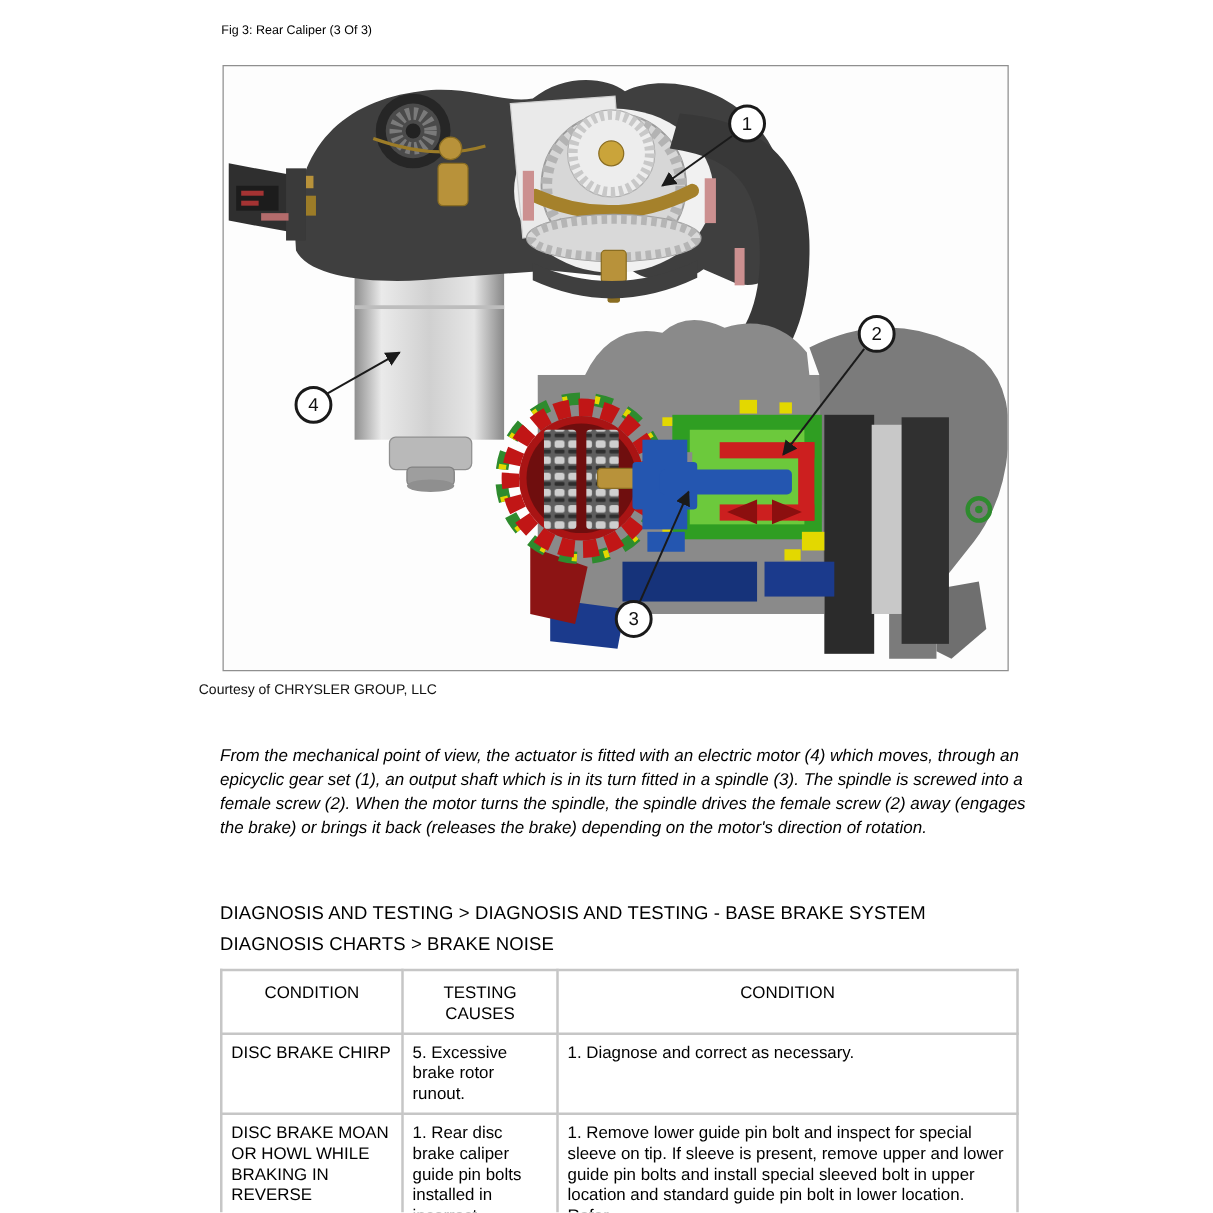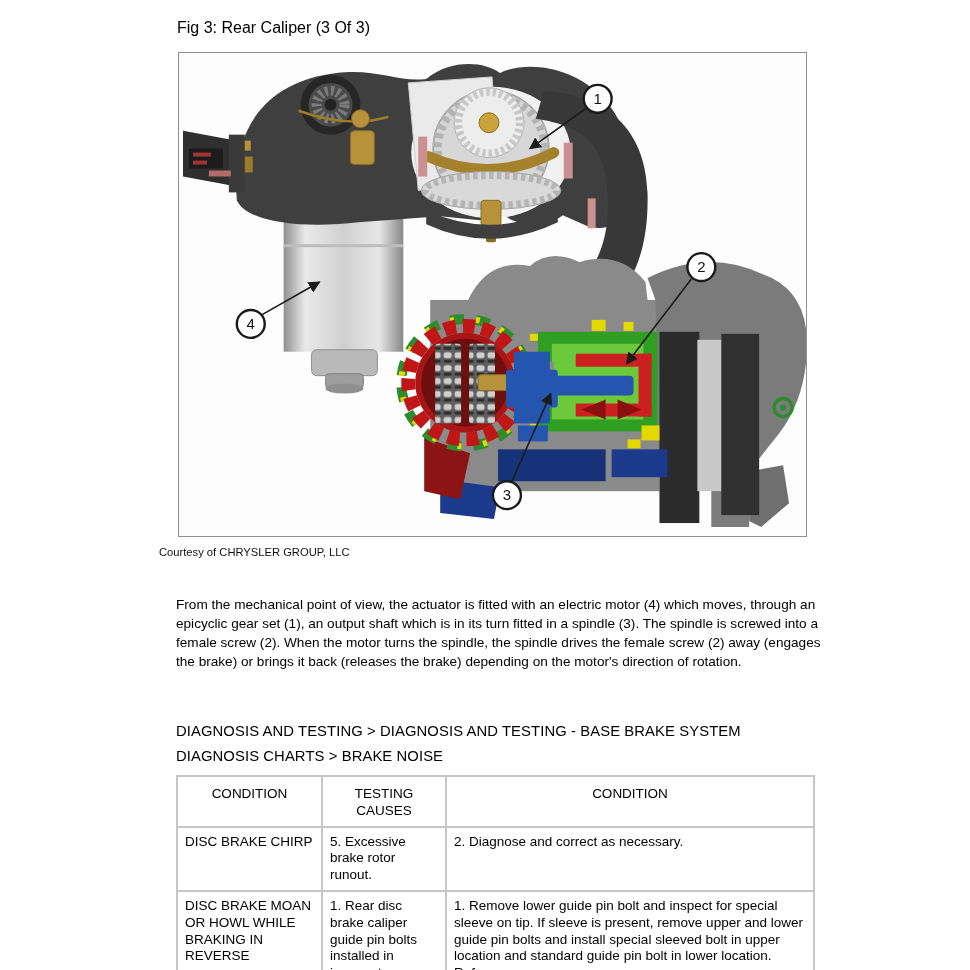--- a/index.html
+++ b/index.html
@@ -1,23 +1,23 @@
 <!DOCTYPE html>
 <html><head>
 <meta charset="utf-8">
 <style>
   html,body{margin:0;padding:0;background:#ffffff;}
   .page{position:relative;width:970px;height:970px;background:#ffffff;overflow:hidden;
         font-family:"Liberation Sans", sans-serif;color:#000;}
-  .fig-caption{position:absolute;left:177px;top:19px;font-size:16px;}
+  .fig-caption{position:absolute;left:177px;top:19px;font-size:10px;}
   .fig-frame{position:absolute;left:178px;top:52px;width:629px;height:485px;
              border:1px solid #8f8f8f;box-sizing:border-box;background:#fdfdfd;}
   .fig-frame svg{display:block;width:100%;height:100%;}
   .credit{position:absolute;left:159px;top:546px;font-size:11.2px;color:#111;}
-  .para{position:absolute;left:176px;top:596px;width:646px;font-size:13.6px;line-height:18.9px;}
+  .para{position:absolute;left:176px;top:596px;width:646px;font-size:13.6px;line-height:18.9px;font-style:italic;}
   .heading{position:absolute;left:176px;top:719px;width:650px;font-size:14.8px;font-weight:normal;
            line-height:25px;letter-spacing:0.1px;}
   table.diag{position:absolute;left:176px;top:775px;width:637px;border-collapse:collapse;
              table-layout:fixed;font-size:13.5px;line-height:16.8px;}
   table.diag th, table.diag td{border:2px solid #c6c6c6;vertical-align:top;text-align:left;
              font-weight:normal;padding:6px 7px;word-wrap:break-word;}
   table.diag th{text-align:center;height:50px;box-sizing:border-box;padding-top:9px;}
   table.diag td.r1{height:47px;box-sizing:border-box;}
   table.diag td.r2{height:80px;box-sizing:border-box;}
   .callout-circle{fill:#ffffff;stroke:#1a1a1a;stroke-width:2.4;}
@@ -229,21 +229,21 @@
       <tr>
         <th>CONDITION</th>
         <th>TESTING CAUSES</th>
         <th>CONDITION</th>
       </tr>
     </thead>
     <tbody>
       <tr>
         <td class="r1">DISC BRAKE CHIRP</td>
         <td class="r1">5. Excessive brake rotor runout.</td>
-        <td class="r1">2. Diagnose and correct as necessary.</td>
+        <td class="r1">1. Diagnose and correct as necessary.</td>
       </tr>
       <tr>
         <td class="r2">DISC BRAKE MOAN OR HOWL WHILE BRAKING IN REVERSE</td>
         <td class="r2">1. Rear disc brake caliper guide pin bolts installed in incorrect</td>
         <td class="r2">1. Remove lower guide pin bolt and inspect for special sleeve on tip. If sleeve is present, remove upper and lower guide pin bolts and install special sleeved bolt in upper location and standard guide pin bolt in lower location. Refer</td>
       </tr>
     </tbody>
   </table>
 
 </div>

